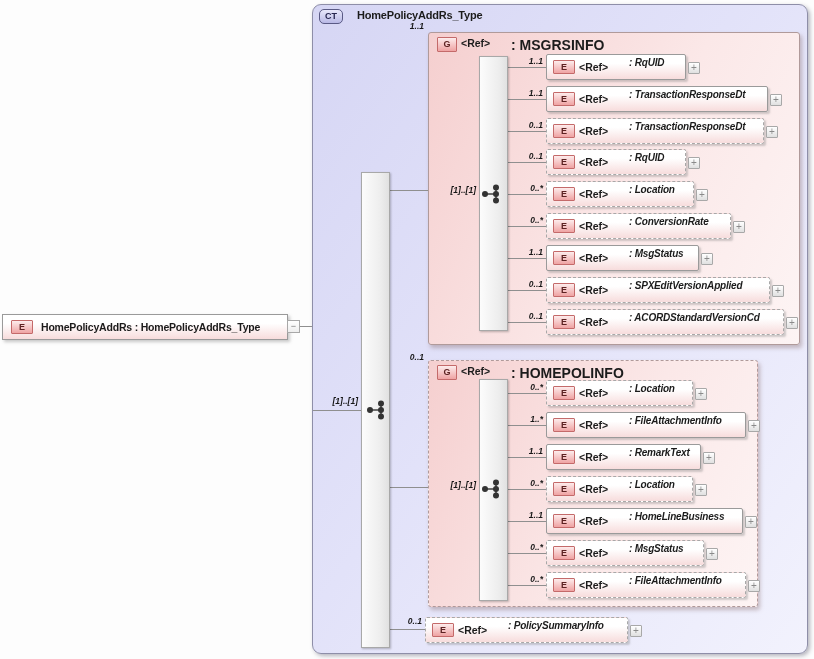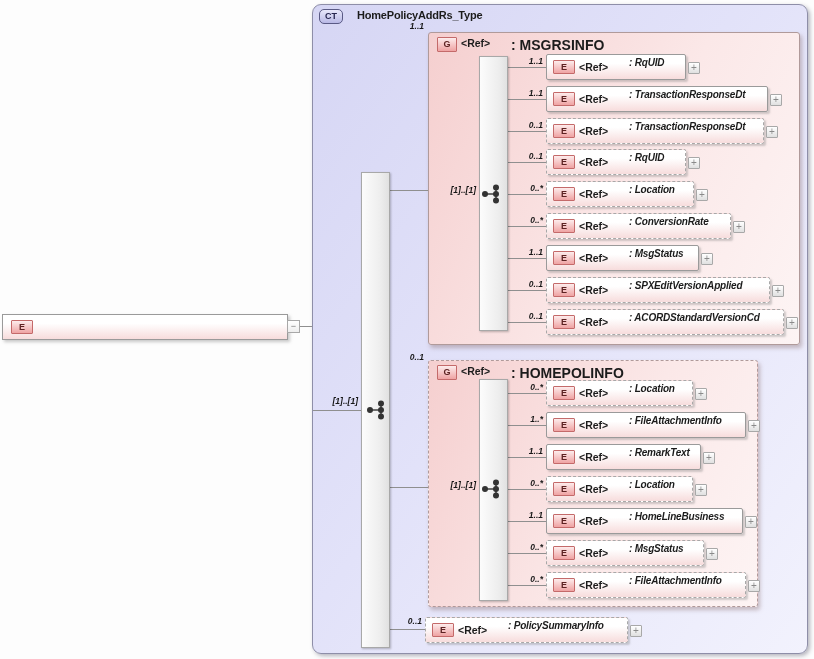--- a/index.html
+++ b/index.html
@@ -112,20 +112,21 @@
   </div>
 
   <div class="hline" style="left:300px;top:326px;width:12px"></div>
   <div class="hline" style="left:313px;top:410px;width:48px"></div>
   <div class="hline" style="left:390px;top:190px;width:38px"></div>
   <div class="hline" style="left:390px;top:487px;width:38px"></div>
   <div class="hline" style="left:390px;top:629px;width:35px"></div>
 
   <div class="rootel">
     <span class="badge" style="left:8px">E</span>
+    <span class="lbl">HomePolicyAddRs : HomePolicyAddRs_Type</span>
   </div>
   <div class="collapse-box">−</div>
 
   <div class="vbar" style="left:361px;top:172px;height:476px"></div>
   <div class="card" style="left:316px;top:396px;width:42px">[1]..[1]</div>
   <svg class="comp-icon" style="left:366px;top:400px" viewBox="0 0 24 20">
     <g stroke="#333" stroke-width="1.4" fill="#333">
       <line x1="4" y1="10" x2="15" y2="10"></line>
         <line x1="15" y1="3.5" x2="15" y2="16.5"></line>
       <circle cx="4" cy="10" r="2.3"></circle>

